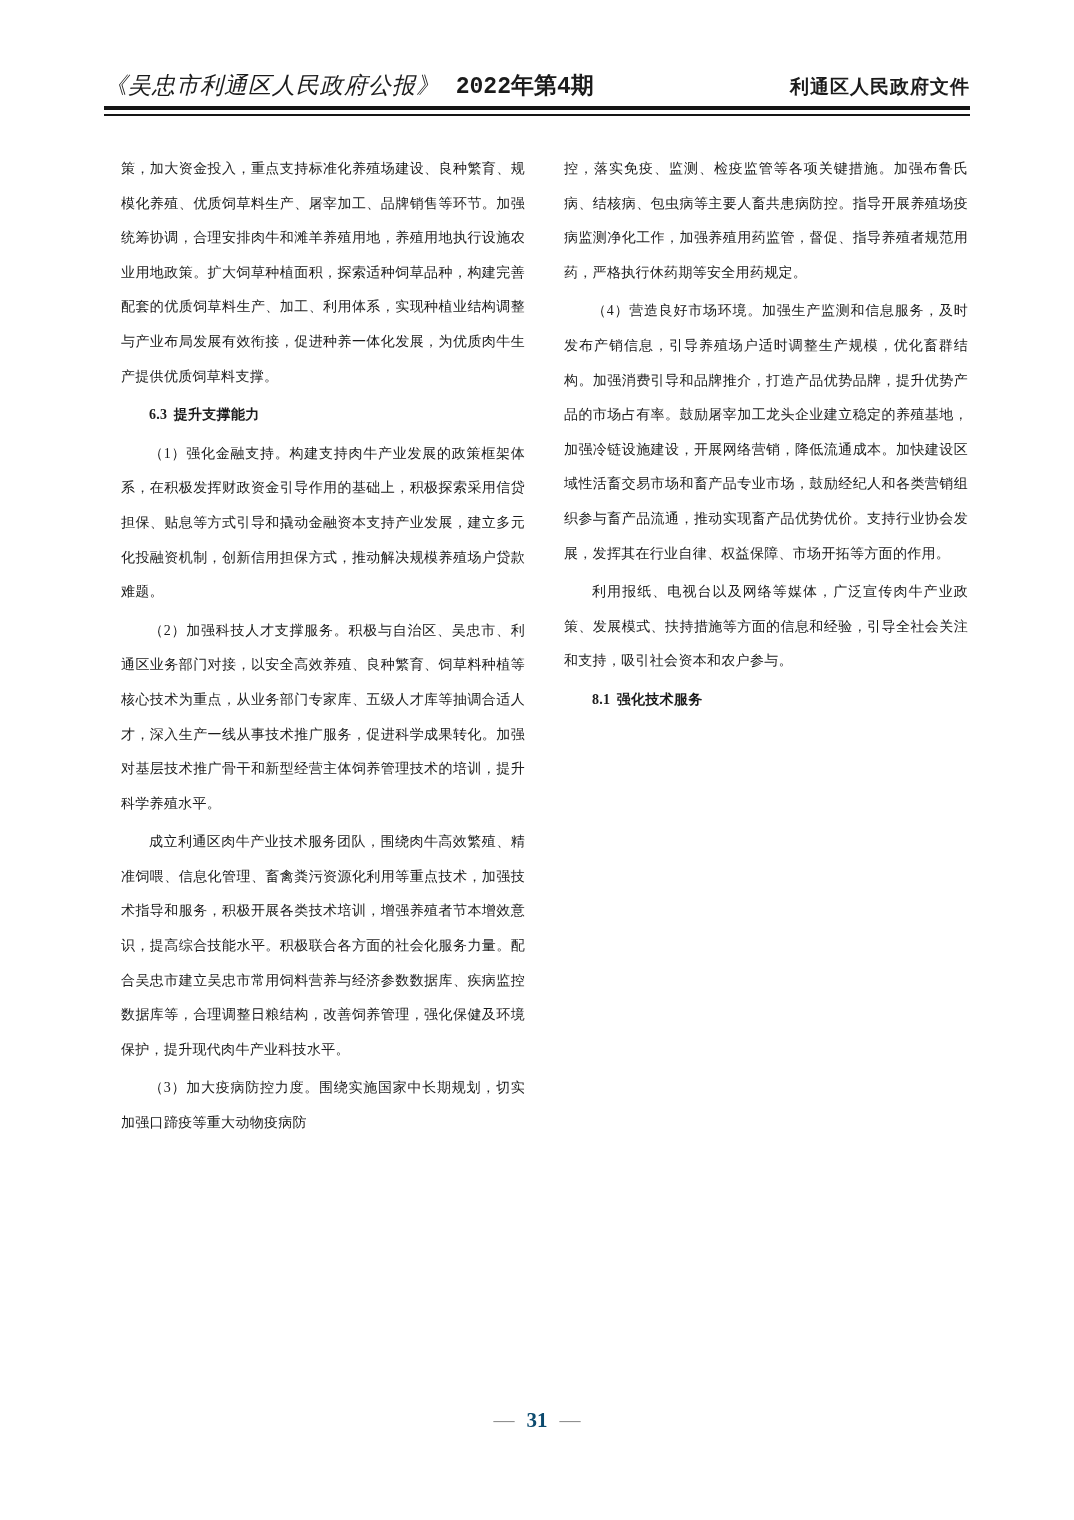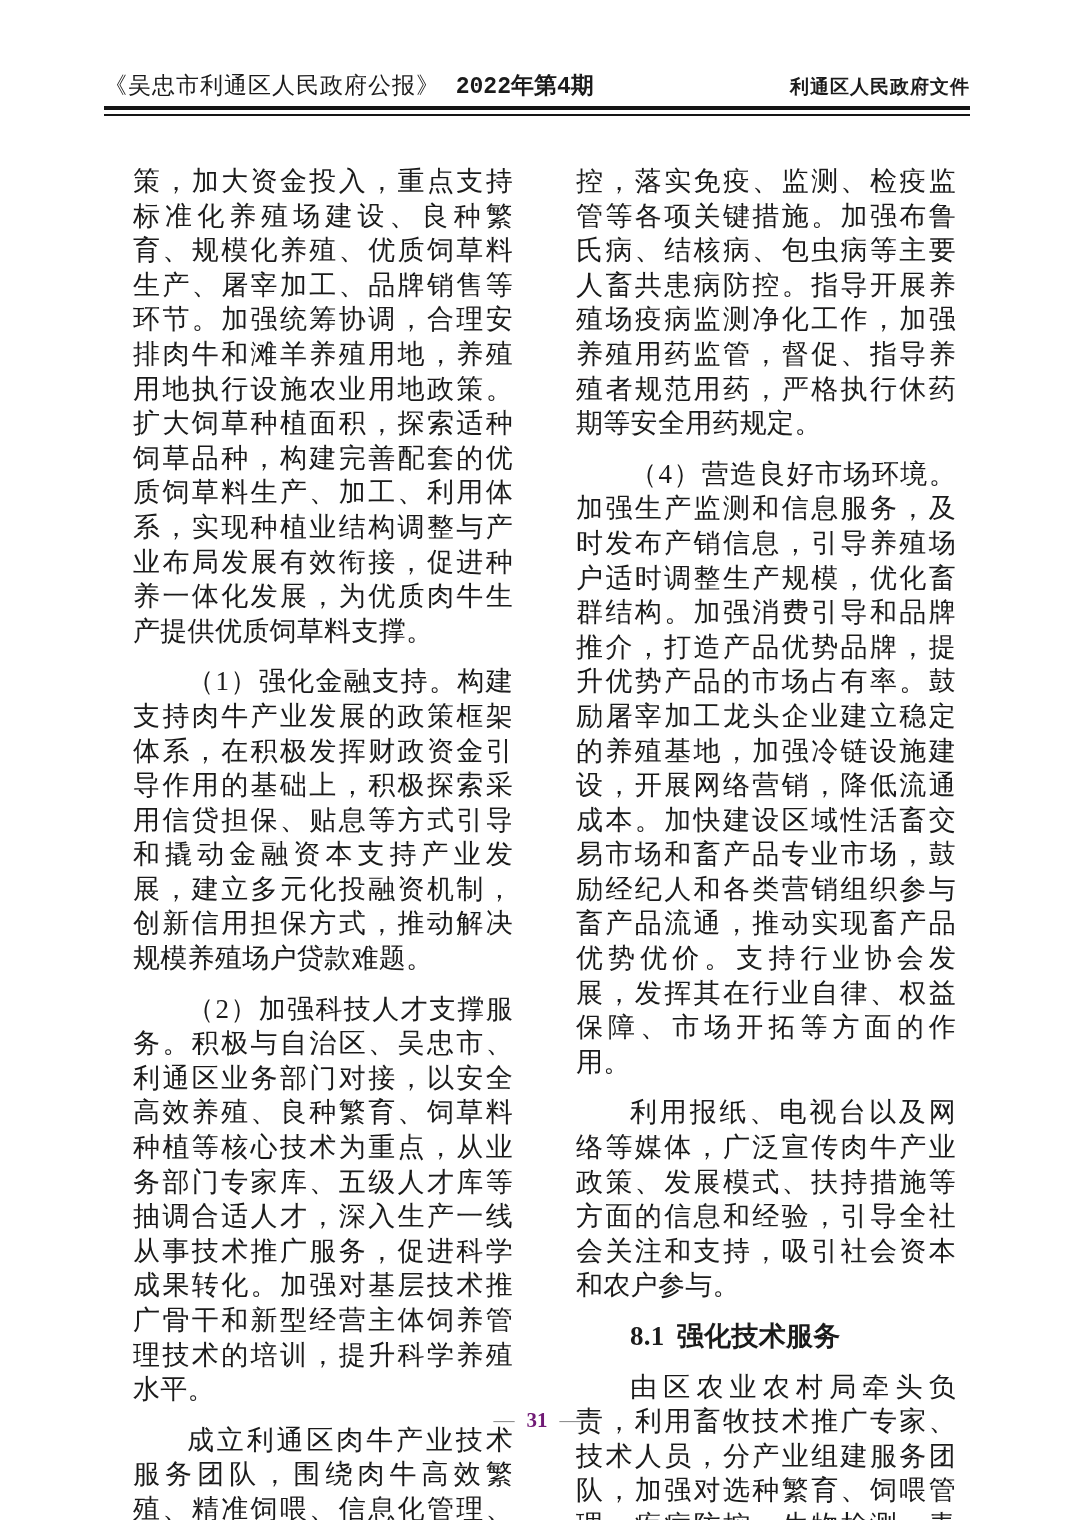--- a/index.html
+++ b/index.html
@@ -22,20 +22,21 @@
     display: flex;
     justify-content: space-between;
     align-items: baseline;
     white-space: nowrap;
   }
   .header-left { font-size: 23px; }
   .gazette-title {
     font-family: "Liberation Serif", serif;
     font-weight: normal;
     letter-spacing: 1px;
+    font-style: italic;
   }
   .issue-number {
     font-family: Liberation Mono, monospace;
     font-weight: bold;
     margin-left: 10px;
   }
   .doc-category {
     font-family: "Liberation Sans", sans-serif;
     font-weight: 600;
     font-size: 19px;
@@ -55,22 +56,22 @@
   .columns {
     position: absolute;
     top: 148px;
     left: 117px;
     width: 855px;
     display: flex;
     gap: 31px;
   }
   .column { width: 412px; }
   .para, .heading {
-    margin: 16px;
-    font-size: 27px;
+    margin: 4px;
+    font-size: 14px;
     line-height: 34.6px;
     text-align: justify;
     letter-spacing: 0.3px;
   }
   .para.indent { text-indent: 2em; }
   .heading {
     font-weight: bold;
     text-indent: 2em;
     text-align: left;
   }
@@ -82,55 +83,57 @@
     left: 0;
     width: 100%;
     text-align: center;
     font-size: 21px;
   }
   .footer .dash {
     color: #8a8a8a;
     font-weight: normal;
     margin: 0 12px;
   }
-  .footer .page-number { font-weight: bold; color: #701a75; }
+  .footer .page-number { font-weight: bold; color: #0c4a6e; }
 </style>
 </head>
 <body>
 
 <div class="page">
 
   <div class="header">
     <div class="header-left">
       <span class="gazette-title">《吴忠市利通区人民政府公报》</span>
       <span class="issue-number">2022年第4期</span>
     </div>
     <div class="doc-category">利通区人民政府文件</div>
   </div>
 
   <div class="double-rule"></div>
 
   <div class="columns">
 
     <div class="column">
       <p class="para">策，加大资金投入，重点支持标准化养殖场建设、良种繁育、规模化养殖、优质饲草料生产、屠宰加工、品牌销售等环节。加强统筹协调，合理安排肉牛和滩羊养殖用地，养殖用地执行设施农业用地政策。扩大饲草种植面积，探索适种饲草品种，构建完善配套的优质饲草料生产、加工、利用体系，实现种植业结构调整与产业布局发展有效衔接，促进种养一体化发展，为优质肉牛生产提供优质饲草料支撑。</p>
+      <p class="heading">
+        <span class="heading-num">6.3</span><span>提升支撑能力</span>
+      </p>
       <p class="para indent">（1）强化金融支持。构建支持肉牛产业发展的政策框架体系，在积极发挥财政资金引导作用的基础上，积极探索采用信贷担保、贴息等方式引导和撬动金融资本支持产业发展，建立多元化投融资机制，创新信用担保方式，推动解决规模养殖场户贷款难题。</p>
       <p class="para indent">（2）加强科技人才支撑服务。积极与自治区、吴忠市、利通区业务部门对接，以安全高效养殖、良种繁育、饲草料种植等核心技术为重点，从业务部门专家库、五级人才库等抽调合适人才，深入生产一线从事技术推广服务，促进科学成果转化。加强对基层技术推广骨干和新型经营主体饲养管理技术的培训，提升科学养殖水平。</p>
       <p class="para indent">成立利通区肉牛产业技术服务团队，围绕肉牛高效繁殖、精准饲喂、信息化管理、畜禽粪污资源化利用等重点技术，加强技术指导和服务，积极开展各类技术培训，增强养殖者节本增效意识，提高综合技能水平。积极联合各方面的社会化服务力量。配合吴忠市建立吴忠市常用饲料营养与经济参数数据库、疾病监控数据库等，合理调整日粮结构，改善饲养管理，强化保健及环境保护，提升现代肉牛产业科技水平。</p>
       <p class="para indent">（3）加大疫病防控力度。围绕实施国家中长期规划，切实加强口蹄疫等重大动物疫病防</p>
     </div>
 
     <div class="column">
       <p class="para">控，落实免疫、监测、检疫监管等各项关键措施。加强布鲁氏病、结核病、包虫病等主要人畜共患病防控。指导开展养殖场疫病监测净化工作，加强养殖用药监管，督促、指导养殖者规范用药，严格执行休药期等安全用药规定。</p>
       <p class="para indent">（4）营造良好市场环境。加强生产监测和信息服务，及时发布产销信息，引导养殖场户适时调整生产规模，优化畜群结构。加强消费引导和品牌推介，打造产品优势品牌，提升优势产品的市场占有率。鼓励屠宰加工龙头企业建立稳定的养殖基地，加强冷链设施建设，开展网络营销，降低流通成本。加快建设区域性活畜交易市场和畜产品专业市场，鼓励经纪人和各类营销组织参与畜产品流通，推动实现畜产品优势优价。支持行业协会发展，发挥其在行业自律、权益保障、市场开拓等方面的作用。</p>
       <p class="para indent">利用报纸、电视台以及网络等媒体，广泛宣传肉牛产业政策、发展模式、扶持措施等方面的信息和经验，引导全社会关注和支持，吸引社会资本和农户参与。</p>
       <p class="heading">
         <span class="heading-num">8.1</span><span>强化技术服务</span>
       </p>
-      <p class="para indent">由区农业农村局牵头负责，利用畜牧技术推广专家、技术人员，分产业组建服务团队，加强对选种繁育、饲喂管理、疾病防控、生物检测、青贮制作等环节的技术指导和服务，培育一批产业关联度大、规模大、技术装备水平高的养殖企业。支持龙头企业进行设备、工艺及技术改造升级，聚焦精细分割、精深加工、冷链直配等关键环节，提高中高端市场开拓能力。</p>
     </div>
 
   </div>
 
   <div class="footer">
     <span class="dash">—</span><span class="page-number">31</span><span class="dash">—</span>
   </div>
 
 </div>
 

